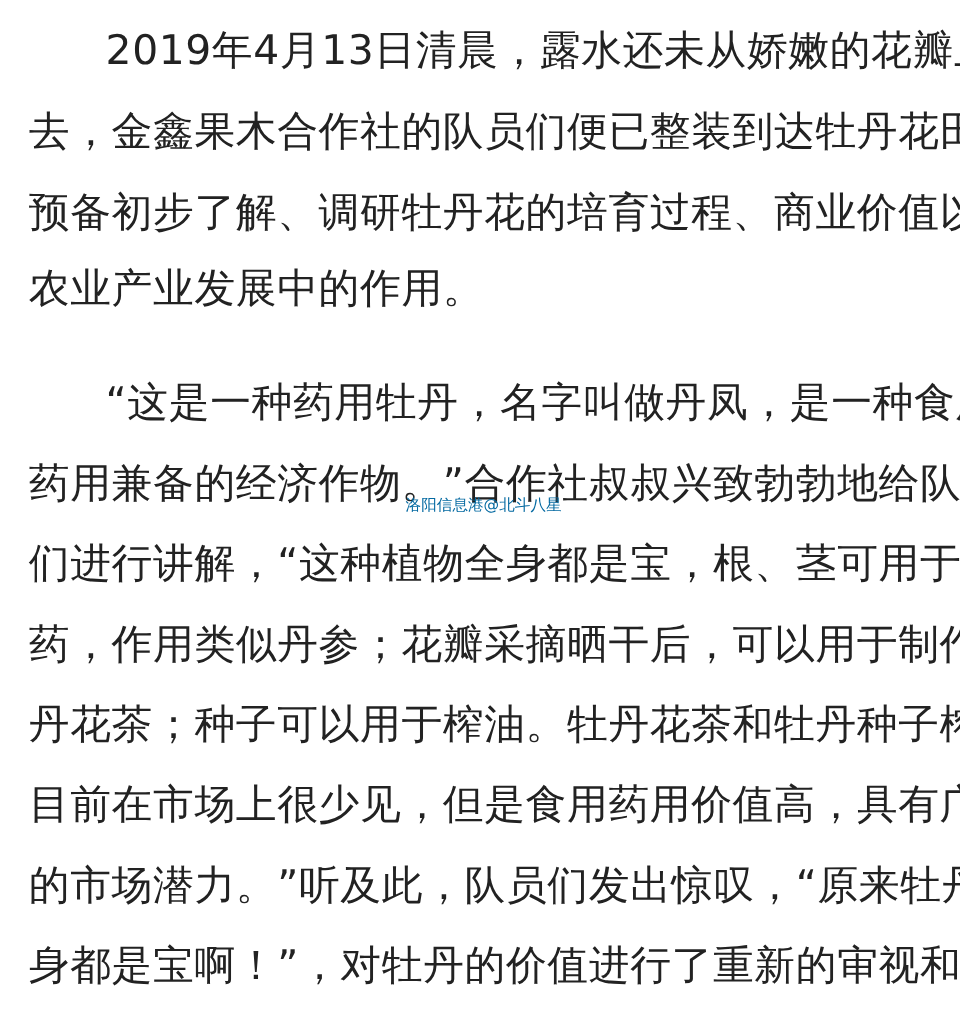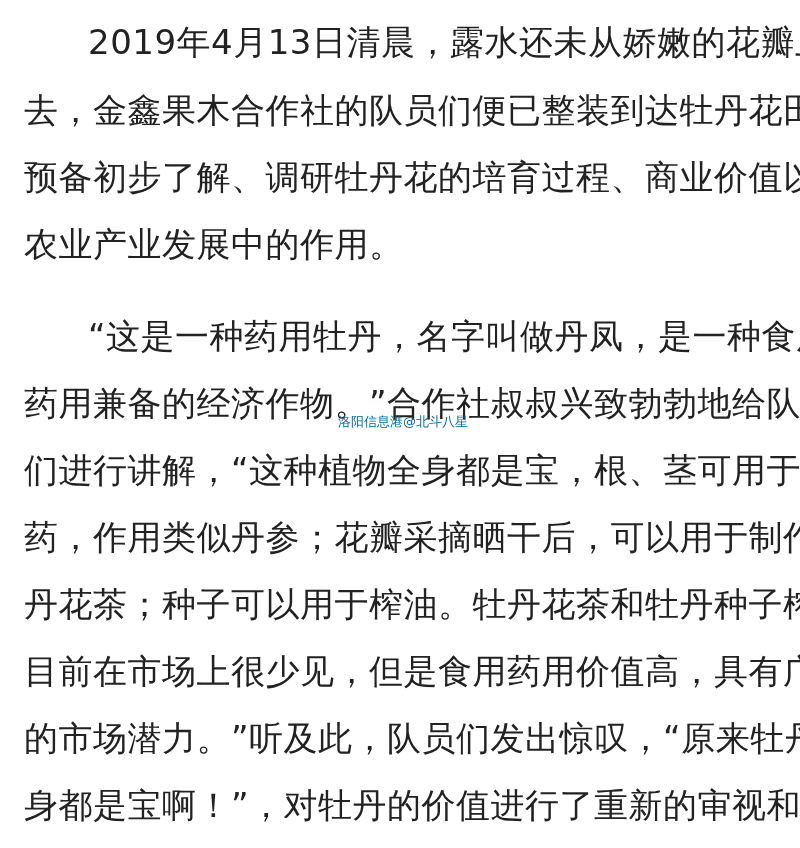--- a/index.html
+++ b/index.html
@@ -45,21 +45,21 @@
   }
 </style>
 </head>
 <body>
 
 <div class="article">
   <div class="paragraph">
     <div class="line indent" style="top:22px;">2019年4月13日清晨，露水还未从娇嫩的花瓣上敛</div>
     <div class="line" style="top:90px;">去，金鑫果木合作社的队员们便已整装到达牡丹花田，</div>
     <div class="line" style="top:157px;">预备初步了解、调研牡丹花的培育过程、商业价值以及</div>
-    <div class="line" style="top:224px;">农业产业发展中的作用。</div>
+    <div class="line" style="top:224px;font-family:Liberation Mono, monospace;">农业产业发展中的作用。</div>
   </div>
 
   <div class="paragraph">
     <div class="line indent" style="top:316px;">“这是一种药用牡丹，名字叫做丹凤，是一种食用</div>
     <div class="line" style="top:383px;">药用兼备的经济作物。”合作社叔叔兴致勃勃地给队员</div>
     <div class="line" style="top:450px;">们进行讲解，“这种植物全身都是宝，根、茎可用于入</div>
     <div class="line" style="top:517px;">药，作用类似丹参；花瓣采摘晒干后，可以用于制作牡</div>
     <div class="line" style="top:584px;">丹花茶；种子可以用于榨油。牡丹花茶和牡丹种子榨油</div>
     <div class="line" style="top:651px;">目前在市场上很少见，但是食用药用价值高，具有广大</div>
     <div class="line" style="top:718px;">的市场潜力。”听及此，队员们发出惊叹，“原来牡丹全</div>

